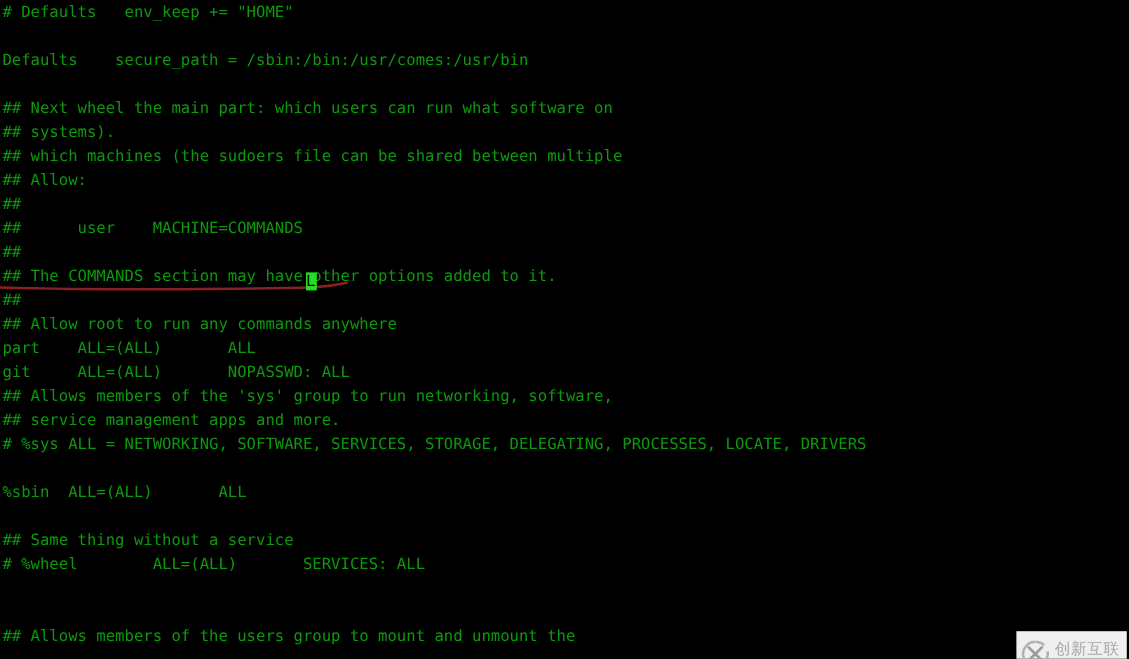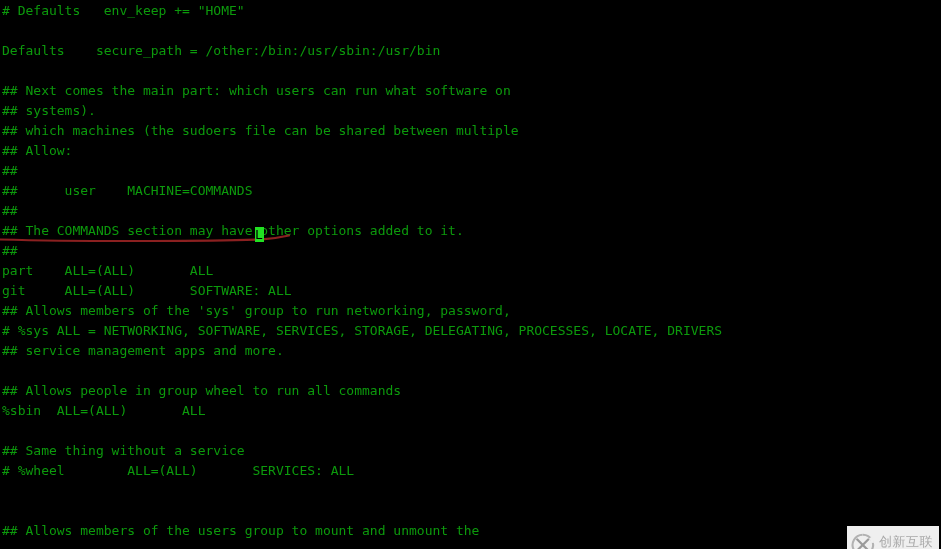--- a/index.html
+++ b/index.html
@@ -126,38 +126,38 @@
   }
 </style>
 </head>
 <body>
 
 <div id="terminal">
 
   <div id="screen">
     <div class="line"># Defaults   env_keep += "HOME"</div>
     <div class="line blank"></div>
-    <div class="line">Defaults    secure_path = /other:/bin:/usr/sbin:/usr/bin</div>
+    <div class="line">Defaults    secure_path = /sbin:/bin:/usr/comes:/usr/bin</div>
     <div class="line blank"></div>
-    <div class="line">## Next comes the main part: which users can run what software on</div>
+    <div class="line">## Next wheel the main part: which users can run what software on</div>
     <div class="line">## systems).</div>
     <div class="line">## which machines (the sudoers file can be shared between multiple</div>
     <div class="line">## Allow:</div>
     <div class="line">##</div>
     <div class="line">##      user    MACHINE=COMMANDS</div>
     <div class="line">##</div>
     <div class="line">## The COMMANDS section may have other options added to it.</div>
     <div class="line">##</div>
+    <div class="line">## Allow root to run any commands anywhere</div>
     <div class="line">part    ALL=(ALL)       ALL</div>
-    <div class="line">git     ALL=(ALL)       SOFTWARE: ALL</div>
-    <div class="line">## Allows members of the 'sys' group to run networking, password,</div>
+    <div class="line">git     ALL=(ALL)       NOPASSWD: ALL</div>
+    <div class="line">## Allows members of the 'sys' group to run networking, software,</div>
+    <div class="line">## service management apps and more.</div>
     <div class="line"># %sys ALL = NETWORKING, SOFTWARE, SERVICES, STORAGE, DELEGATING, PROCESSES, LOCATE, DRIVERS</div>
-    <div class="line">## service management apps and more.</div>
     <div class="line blank"></div>
-    <div class="line">## Allows people in group wheel to run all commands</div>
     <div class="line">%sbin  ALL=(ALL)       ALL</div>
     <div class="line blank"></div>
     <div class="line">## Same thing without a service</div>
     <div class="line"># %wheel        ALL=(ALL)       SERVICES: ALL</div>
     <div class="line blank"></div>
     <div class="line blank"></div>
     <div class="line">## Allows members of the users group to mount and unmount the</div>
 
   </div>
 

